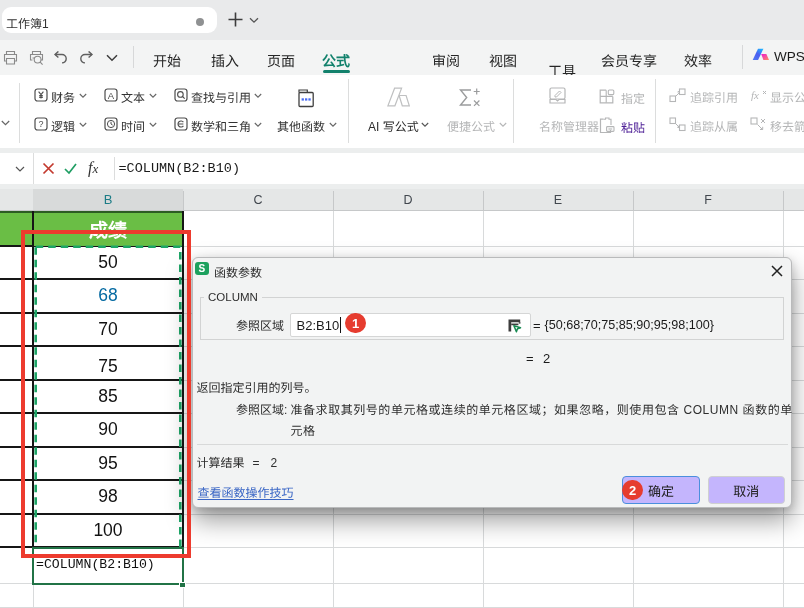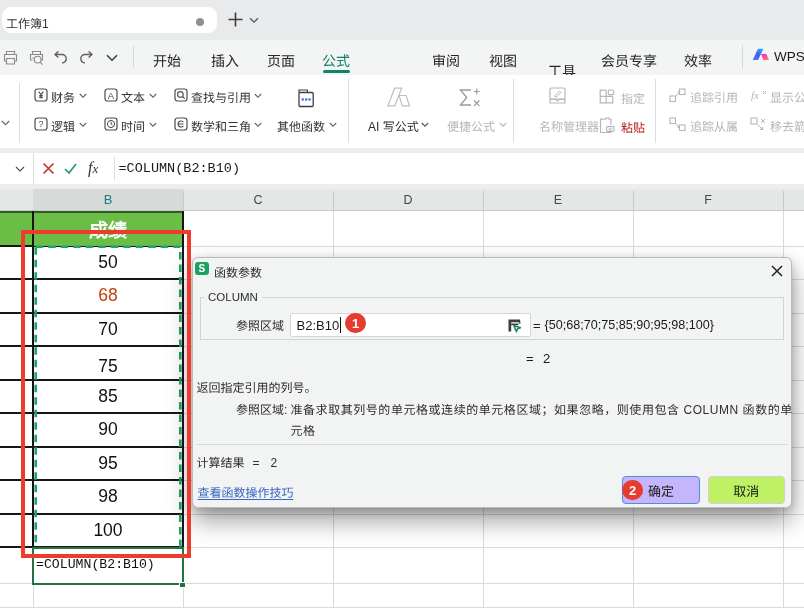--- a/index.html
+++ b/index.html
@@ -43,21 +43,21 @@
     </svg>
   <svg class="abs" style="left:106px;top:14px;" width="12" height="8" viewBox="0 0 12 8">
       <path d="M1 1.3l5 5 5-5" stroke="#3d3d3d" stroke-width="1.5" fill="none"></path>
     </svg>
   <div class="abs" style="left:133px;top:6px;width:1px;height:22px;background:#d7d8d9;"></div>
 
   <div class="abs" style="left:0;top:0;width:804px;height:35px;font-size:14px;color:#262626;">
     <span class="abs" style="left:153px;top:9.5px;">开始</span>
     <span class="abs" style="left:211px;top:9.5px;">插入</span>
     <span class="abs" style="left:267px;top:9.5px;">页面</span>
-    <span class="abs" style="left:322px;top:9.5px;color:#12816c;font-weight:normal;">公式</span>
+    <span class="abs" style="left:322px;top:9.5px;color:#12816c;font-weight:bold;">公式</span>
     <div class="abs" style="left:322.5px;top:29.5px;width:27px;height:3px;background:#12816c;border-radius:2px;"></div>
     <span class="abs" style="left:380px;top:9.5px;margin-top:28px;">数据</span>
     <span class="abs" style="left:432px;top:9.5px;">审阅</span>
     <span class="abs" style="left:489px;top:9.5px;">视图</span>
     <span class="abs" style="left:548px;top:9.5px;margin-top:10px;">工具</span>
     <span class="abs" style="left:601px;top:9.5px;">会员专享</span>
     <span class="abs" style="left:684px;top:9.5px;">效率</span>
     <div class="abs" style="left:742px;top:5px;width:1px;height:24px;background:#d7d8d9;"></div>
     <svg class="abs" style="left:752px;top:8px;" width="18" height="13" viewBox="0 0 18 13">
       <defs>
@@ -184,21 +184,21 @@
       <rect x="9.3" y="1" width="5.5" height="4.6" rx="1" fill="none" stroke="#b5b6b7" stroke-width="1.1"></rect>
     </svg>
   <span class="abs" style="left:621px;top:14px;color:#b5b6b7;">指定</span>
 
   <svg class="abs" style="left:599px;top:42px;" width="16" height="17" viewBox="0 0 16 17">
       <path d="M4.5 2.2H1.5V15.5H11.5V13" fill="none" stroke="#b5b6b7" stroke-width="1.2"></path>
       <path d="M4.5 2.2h2V1h3.5v1.2h2V8" fill="none" stroke="#b5b6b7" stroke-width="1.1"></path>
       <rect x="7.6" y="9.6" width="7.4" height="4.8" rx="0.8" fill="none" stroke="#b5b6b7" stroke-width="1.1"></rect>
       <path d="M9.4 12h3.8" stroke="#b5b6b7" stroke-width="1.1"></path>
     </svg>
-  <span class="abs" style="left:621px;top:43px;color:#b91c1c;">粘贴</span>
+  <span class="abs" style="left:621px;top:43px;color:#4c1d95;">粘贴</span>
   <div class="abs" style="left:655px;top:4px;width:1px;height:64px;background:#dcdddd;"></div>
 
   <svg class="abs" style="left:669px;top:13px;" width="17" height="15" viewBox="0 0 17 15">
       <rect x="1" y="8" width="5.5" height="5.5" fill="none" stroke="#b5b6b7" stroke-width="1.1"></rect>
       <rect x="10.5" y="1" width="5.5" height="5.5" fill="none" stroke="#b5b6b7" stroke-width="1.1"></rect>
       <path d="M6.5 8.5l4-4M8.5 4l2-0.8-0.6 2.2" fill="none" stroke="#b5b6b7" stroke-width="1"></path>
     </svg>
   <span class="abs" style="left:690px;top:13px;color:#b5b6b7;">追踪引用</span>
 
   <svg class="abs" style="left:669px;top:42px;" width="17" height="15" viewBox="0 0 17 15">
@@ -289,21 +289,21 @@
   <div class="abs" style="left:0;top:268px;width:184.2px;height:2.4px;background:#161616;"></div>
   <div class="abs" style="left:0;top:301.5px;width:184.2px;height:2.4px;background:#161616;"></div>
   <div class="abs" style="left:0;top:335px;width:184.2px;height:2.4px;background:#161616;"></div>
 
   <div class="abs" style="left:33px;top:0;width:150px;height:34.5px;background:#6abe45;"></div>
   <div class="abs" style="left:33px;top:0px;width:150px;height:2px;background:#2c5c23;"></div>
   <div class="abs ctr" style="left:33px;top:1px;width:150px;height:33px;color:#fff;font-weight:bold;font-size:19px;text-align:center;">成绩</div>
   <div class="abs" style="left:31.8px;top:0;width:2.4px;height:337px;background:#161616;"></div>
   <div class="abs" style="left:181.8px;top:0;width:2.4px;height:337px;background:#161616;"></div>
   <div class="abs ctr" style="left:33px;top:34.5px;width:150px;height:33.5px;font-size:17.5px;color:#111;">50</div>
-  <div class="abs ctr" style="left:33px;top:68px;width:150px;height:33.5px;font-size:17.5px;color:#c2410c;">68</div>
+  <div class="abs ctr" style="left:33px;top:68px;width:150px;height:33.5px;font-size:17.5px;color:#0369a1;">68</div>
   <div class="abs ctr" style="left:33px;top:101.5px;width:150px;height:33.5px;font-size:17.5px;color:#111;">70</div>
   <div class="abs ctr" style="left:33px;top:135px;width:150px;height:41px;font-size:17.5px;color:#111;">75</div>
   <div class="abs ctr" style="left:33px;top:168.5px;width:150px;height:33.5px;font-size:17.5px;color:#111;">85</div>
   <div class="abs ctr" style="left:33px;top:202px;width:150px;height:33.5px;font-size:17.5px;color:#111;">90</div>
   <div class="abs ctr" style="left:33px;top:235.5px;width:150px;height:33.5px;font-size:17.5px;color:#111;">95</div>
   <div class="abs ctr" style="left:33px;top:269px;width:150px;height:33.5px;font-size:17.5px;color:#111;">98</div>
   <div class="abs ctr" style="left:33px;top:302.5px;width:150px;height:33.5px;font-size:17.5px;color:#111;">100</div>
 
   <svg class="abs" style="left:33px;top:34px;" width="150" height="307" viewBox="0 0 150 307">
     <rect x="2.7" y="1.7" width="144.6" height="303.2" fill="none" stroke="#1ea567" stroke-width="2.6" stroke-dasharray="7.5 5"></rect>
@@ -347,17 +347,17 @@
   <div class="abs" style="left:97.5px;top:142.5px;letter-spacing:0.55px;">准备求取其列号的单元格或连续的单元格区域；如果忽略，则使用包含 COLUMN 函数的单</div>
   <div class="abs" style="left:97.5px;top:163.5px;letter-spacing:0.55px;">元格</div>
 
   <div class="abs" style="left:4px;top:186px;width:591px;height:1px;background:#d8d9d9;"></div>
 
   <div class="abs" style="left:3.5px;top:195px;">计算结果<span style="margin-left:8px;">=</span><span style="margin-left:11px;">2</span></div>
 
   <div class="abs" style="left:4.5px;top:225px;color:#3a66c5;text-decoration:underline;text-underline-offset:2px;">查看函数操作技巧</div>
 
   <div class="abs ctr" style="left:429px;top:218.5px;width:78px;height:28px;background:#c4b5fd;border:1.5px solid #4b8fdd;border-radius:4px;font-size:13px;color:#222;">确定</div>
-  <div class="abs ctr" style="left:514.5px;top:218.5px;width:77.5px;height:28px;background:#bef264;border:1px solid #cfd0d0;border-radius:4px;font-size:13px;color:#222;">取消</div>
+  <div class="abs ctr" style="left:514.5px;top:218.5px;width:77.5px;height:28px;background:#c4b5fd;border:1px solid #cfd0d0;border-radius:4px;font-size:13px;color:#222;">取消</div>
   <div class="abs ctr" style="left:429.3px;top:222.5px;width:20.4px;height:20.4px;border-radius:50%;background:#e63c2f;color:#fff;font-size:13px;font-weight:bold;">2</div>
 </div>
 
 <div class="abs" style="left:20.8px;top:229.6px;width:170.4px;height:328.2px;border:4.5px solid #ed3b2e;"></div>
 
 </body></html>

